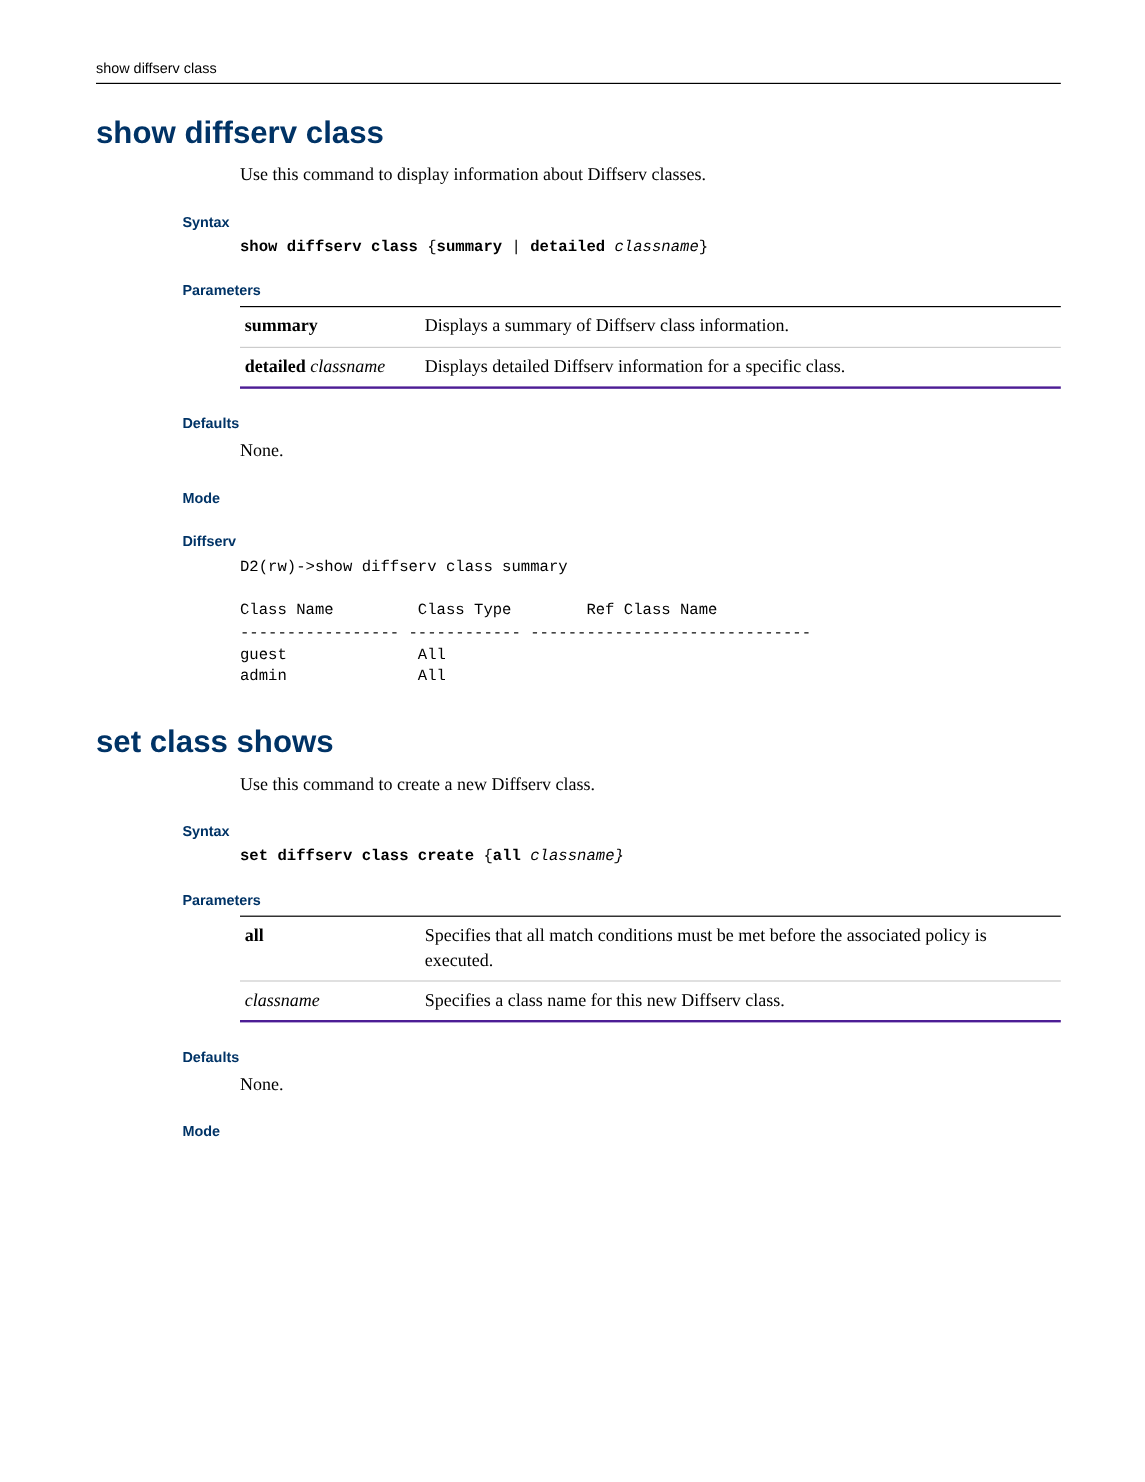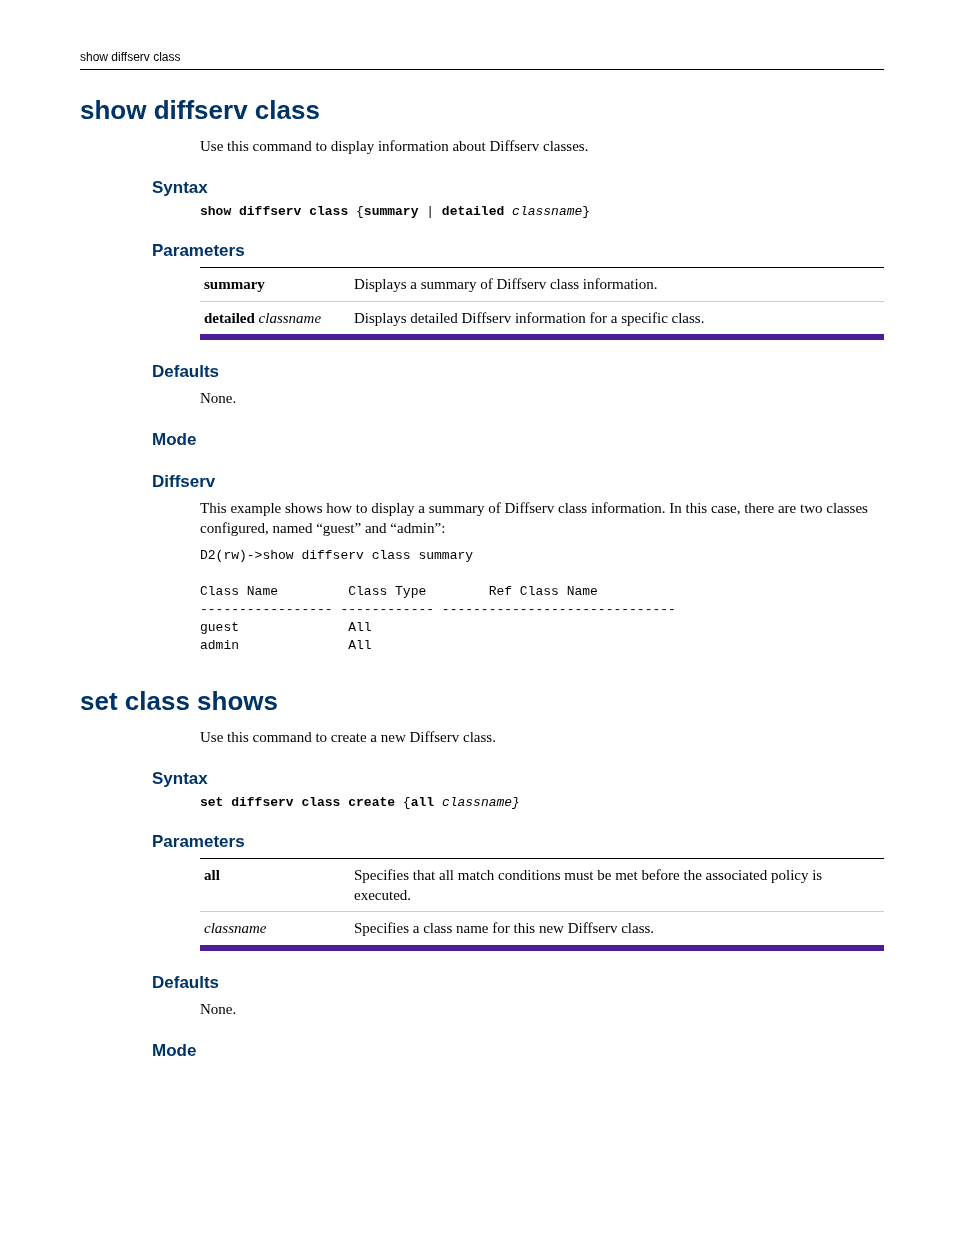--- a/index.html
+++ b/index.html
@@ -25,21 +25,21 @@
   .h1 {
     font-family: Arial, Helvetica, sans-serif;
     font-weight: bold;
     font-size: 26px;
     color: #003366;
     margin: 0 0 10px 0;
   }
   .h2 {
     font-family: Arial, Helvetica, sans-serif;
     font-weight: bold;
-    font-size: 17px;
+    font-size: 12px;
     color: #003366;
     margin: 22px 0 6px 72px;
   }
   .body-text {
     margin: 0 0 8px 120px;
     line-height: 1.35;
   }
   .code-line {
     font-family: 'Courier New', Courier, monospace;
     font-size: 13px;
@@ -63,21 +63,21 @@
   .param-table tr:first-child td {
     border-top: 1px solid #000;
   }
   .param-table td {
     border-bottom: 1px solid #ccc;
     padding: 6px 8px 6px 4px;
     vertical-align: top;
     line-height: 1.35;
   }
   .param-table tr:last-child td {
-    border-bottom: 6px solid #4c1d95;
+    border-bottom: 2px solid #4c1d95;
   }
   .param-table td.key {
     width: 150px;
   }
   .param-table b { font-family: 'Book Antiqua', Palatino, Georgia, serif; font-weight: bold; }
   .param-table i { font-style: italic; }
 </style>
 </head>
 <body>
 
@@ -104,21 +104,20 @@
     </tr>
   </tbody>
     </table>
 
   <div class="h2">Defaults</div>
   <p class="body-text">None.</p>
 
   <div class="h2">Mode</div>
 
   <div class="h2">Diffserv</div>
-  <p class="body-text">This example shows how to display a summary of Diffserv class information. In this case, there are two classes configured, named “guest” and “admin”:</p>
   <div class="pre-block">D2(rw)-&gt;show diffserv class summary
 
 Class Name         Class Type        Ref Class Name
 ----------------- ------------ ------------------------------
 guest              All
 admin              All</div>
 
   <div style="height:30px"></div>
 
   <div class="h1">set class shows</div>

